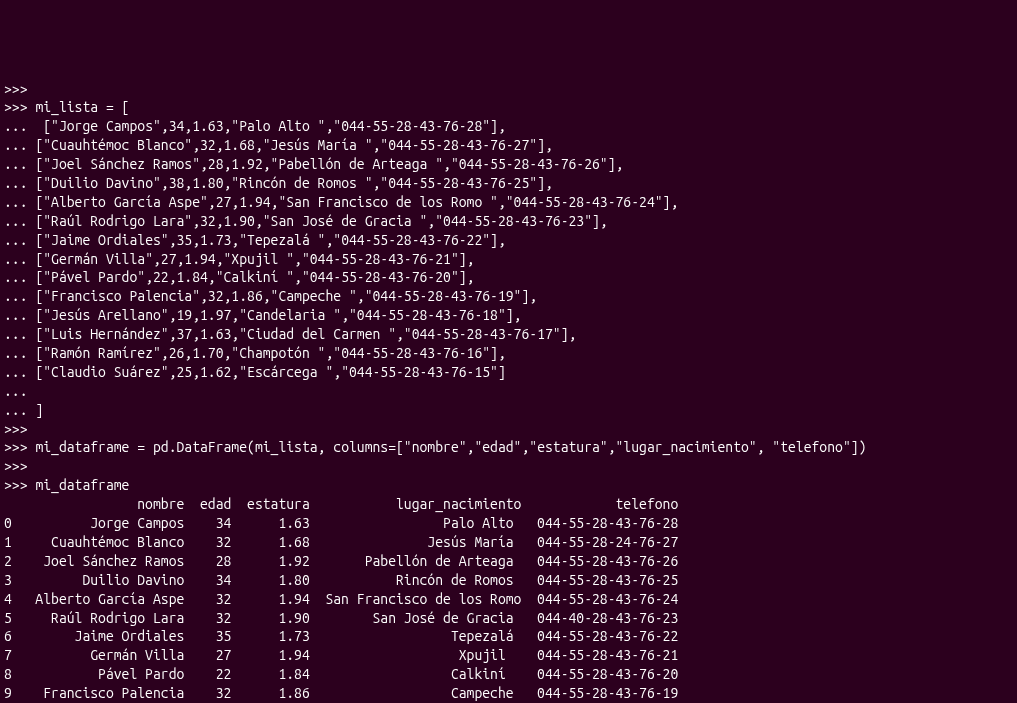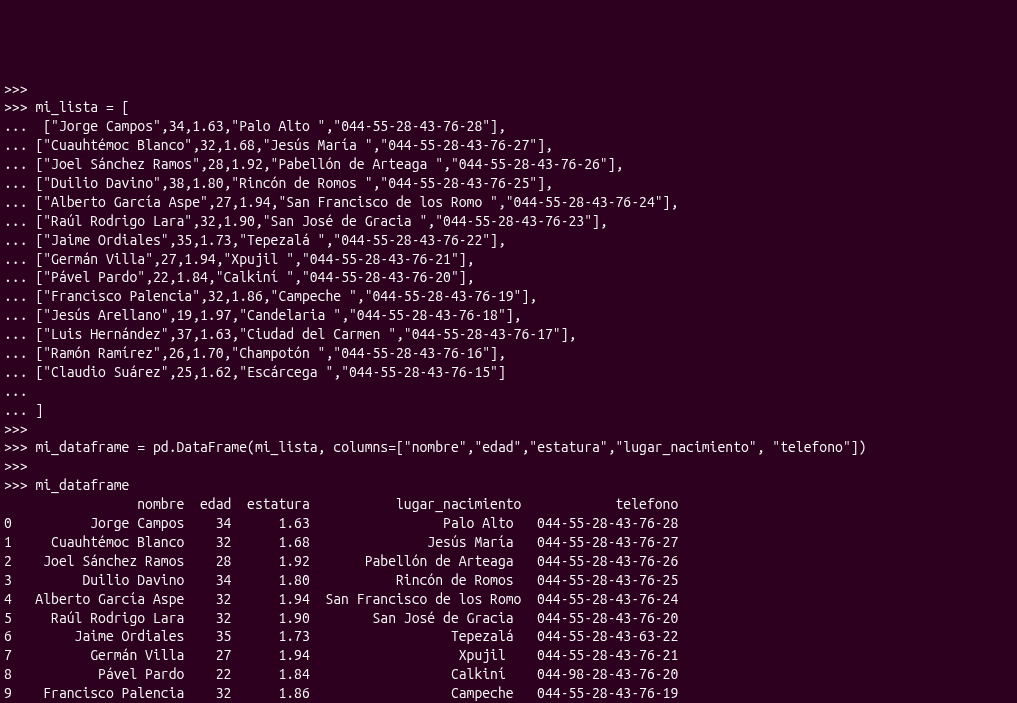--- a/index.html
+++ b/index.html
@@ -45,28 +45,28 @@
 <span>...</span> <span>["Ramón Ramírez",26,1.70,"Champotón ","044-55-28-43-76-16"],</span>
 <span>...</span> <span>["Claudio Suárez",25,1.62,"Escárcega ","044-55-28-43-76-15"]</span>
 <span>...</span>
 <span>...</span> <span>]</span>
 <span>&gt;&gt;&gt;</span>
 <span>&gt;&gt;&gt;</span> <span>mi_dataframe = pd.DataFrame(mi_lista, columns=["nombre","edad","estatura","lugar_nacimiento", "telefono"])</span>
 <span>&gt;&gt;&gt;</span>
 <span>&gt;&gt;&gt;</span> <span>mi_dataframe</span>
 <span>                 nombre  edad  estatura           lugar_nacimiento            telefono</span>
 <span>0          Jorge Campos    34      1.63                 Palo Alto   044-55-28-43-76-28</span>
-<span>1     Cuauhtémoc Blanco    32      1.68               Jesús María   044-55-28-43-76-27</span>
+<span>1     Cuauhtémoc Blanco    32      1.68               Jesús María   044-55-28-24-76-27</span>
 <span>2    Joel Sánchez Ramos    28      1.92       Pabellón de Arteaga   044-55-28-43-76-26</span>
 <span>3         Duilio Davino    34      1.80           Rincón de Romos   044-55-28-43-76-25</span>
 <span>4   Alberto García Aspe    32      1.94  San Francisco de los Romo  044-55-28-43-76-24</span>
-<span>5     Raúl Rodrigo Lara    32      1.90        San José de Gracia   044-55-28-43-76-20</span>
-<span>6        Jaime Ordiales    35      1.73                  Tepezalá   044-55-28-43-63-22</span>
+<span>5     Raúl Rodrigo Lara    32      1.90        San José de Gracia   044-40-28-43-76-23</span>
+<span>6        Jaime Ordiales    35      1.73                  Tepezalá   044-55-28-43-76-22</span>
 <span>7          Germán Villa    27      1.94                   Xpujil    044-55-28-43-76-21</span>
-<span>8           Pável Pardo    22      1.84                  Calkiní    044-98-28-43-76-20</span>
+<span>8           Pável Pardo    22      1.84                  Calkiní    044-55-28-43-76-20</span>
 <span>9    Francisco Palencia    32      1.86                  Campeche   044-55-28-43-76-19</span>
 
 
 
 
 
 </div>
 
 
 

